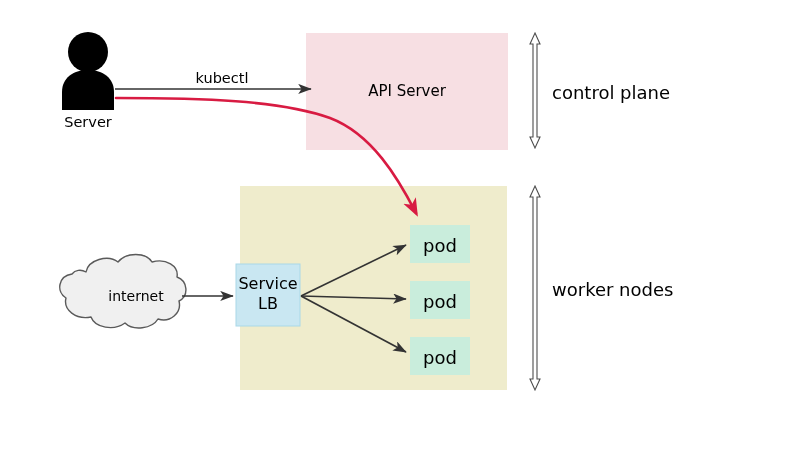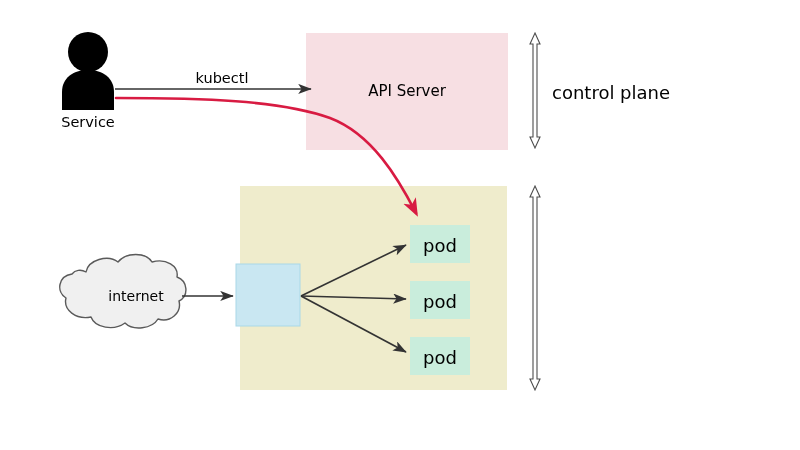--- a/index.html
+++ b/index.html
@@ -116,29 +116,34 @@
 
     <g>
       <path d="M535,33 L540,44 L537,44 L537,137 L540,137 L535,148 L530,137 L533,137 L533,44 L530,44 Z" fill="#ffffff" stroke="#4d4d4d" stroke-width="1.1" stroke-linejoin="miter"></path>
     </g>
 
     <g>
       <path d="M535,186 L540,197 L537,197 L537,379 L540,379 L535,390 L530,379 L533,379 L533,197 L530,197 Z" fill="#ffffff" stroke="#4d4d4d" stroke-width="1.1" stroke-linejoin="miter"></path>
     </g>
   </svg>
 
-  <div class="lbl lbl-center node-label" style="left:88px; top:114px;">Service</div>
+  <div class="lbl lbl-center node-label" style="left:88px; top:114px;">Server</div>
 
   <div class="lbl lbl-center edge-label" style="left:222px; top:62px;margin-top:8px;">kubectl</div>
 
   <div class="lbl lbl-center box-label" style="left:407px; top:83px;">API Server</div>
 
   <div class="lbl lbl-center cloud-label" style="left:136px; top:288px;">internet</div>
 
+  <div class="lbl lbl-center svc-label" style="left:268px; top:274px;">
+    <div>Service</div>
+    <div>LB</div>
+  </div>
 
   <div class="lbl lbl-center pod-label" style="left:440px; top:236px;">pod</div>
   <div class="lbl lbl-center pod-label" style="left:440px; top:292px;">pod</div>
   <div class="lbl lbl-center pod-label" style="left:440px; top:348px;">pod</div>
 
   <div class="lbl zone-label" style="left:552px; top:83px;">control plane</div>
 
+  <div class="lbl zone-label" style="left:552px; top:280px;">worker nodes</div>
 
 </div>
 
 </body></html>

